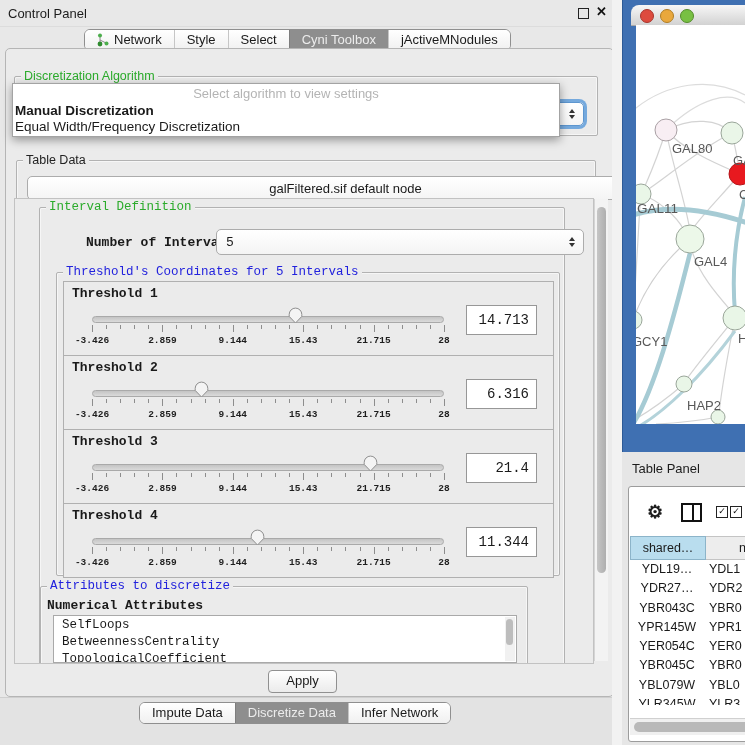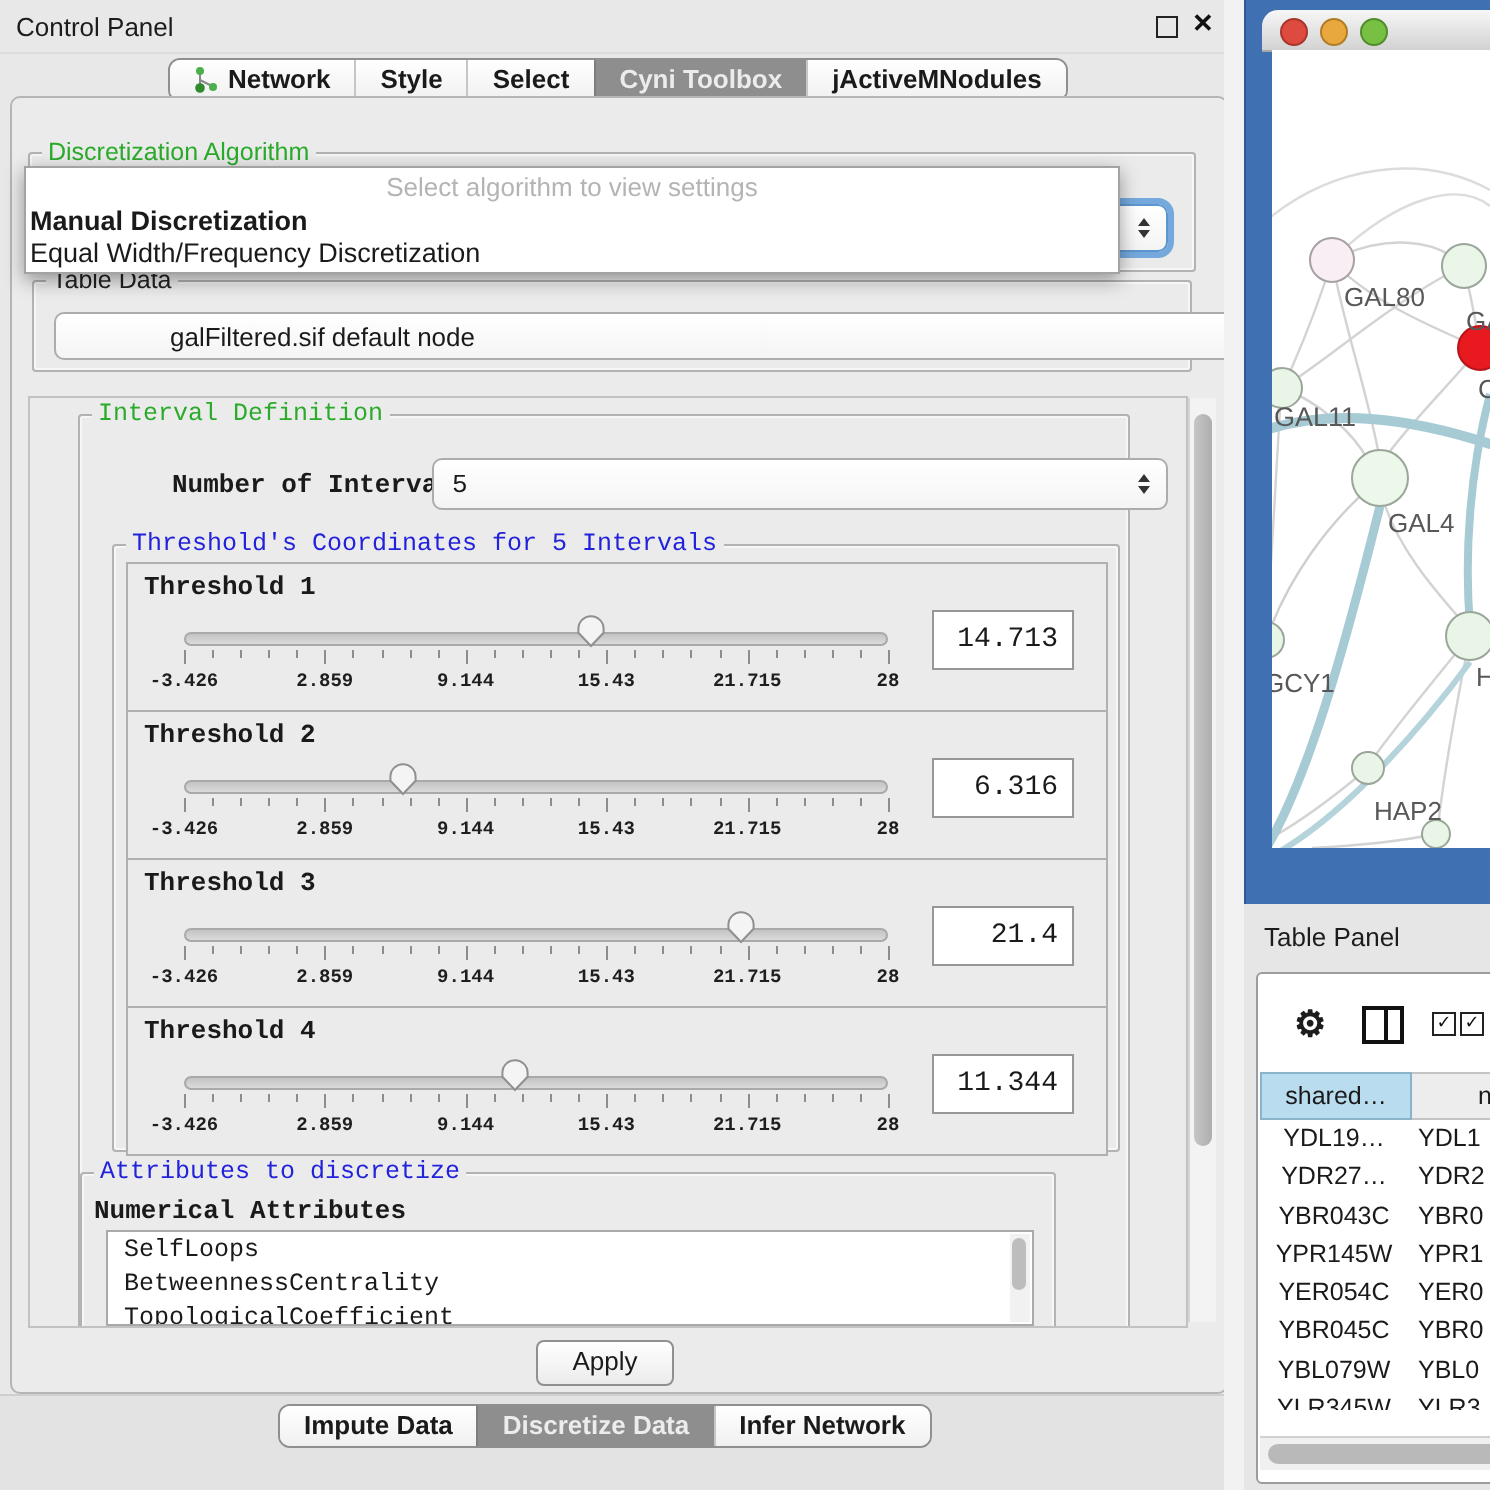--- a/index.html
+++ b/index.html
@@ -8,21 +8,21 @@
   .abs{position:absolute;}
 
   
   #titlebar{left:0;top:0;width:622px;height:26px;background:#e8e8e8;border-bottom:1px solid #dcdcdc;}
   #panel-title{left:8px;top:6px;font-size:13px;color:#1c1c1c;}
   #float-btn{left:578px;top:8px;width:9px;height:9px;border:1.5px solid #222;background:transparent;}
   #close-btn{left:596px;top:4px;font-size:13px;font-weight:900;color:#111;}
 
   .pill{display:flex;border:1px solid #8f8f8f;border-radius:6px;overflow:hidden;background:#fff;}
   .tab{padding:2px 12px;font-size:13px;line-height:16px;display:flex;align-items:center;gap:5px;
-       background:linear-gradient(#ffffff,#f0f0f0);white-space:nowrap;font-weight:bold;}
+       background:linear-gradient(#ffffff,#f0f0f0);white-space:nowrap;}
   .tab+.tab{border-left:1px solid #c6c6c6;}
   .tab.selected{background:#8e8e8e;color:#ececec;border-left-color:#7d7d7d;}
   #top-tabs{left:84px;top:29px;}
   #bottom-tabs{left:139px;top:702px;}
 
   #outer-panel{left:5px;top:48px;width:607px;height:647px;background:#ebebeb;
                border:1px solid #b5b5b5;border-radius:5px;}
 
   .group{position:absolute;border:1px solid #b2b2b2;border-radius:2px;
          box-shadow:inset 0 0 0 1px rgba(255,255,255,.55);}
@@ -153,21 +153,21 @@
       <i class="dn"></i>
     </span>
 </div>
 
 <div class="abs" id="algo-popup">
   <div class="ph">Select algorithm to view settings</div>
   <div class="opt1">Manual Discretization</div>
   <div class="opt2">Equal Width/Frequency Discretization</div>
 </div>
 
-<div class="group" style="left:16px;top:140px;width:578px;height:44px;">
+<div class="group" style="left:16px;top:160px;width:578px;height:44px;text-align:center;">
   <span class="gtitle" style="color:#222;">Table Data</span>
   <div class="combo" style="left:10px;top:15px;width:558px;height:22px;padding-left:48px;">
     <span class="cval">galFiltered.sif default node</span>
     <span class="stepper">
         <i class="up"></i>
         <i class="dn"></i>
       </span>
   </div>
 </div>
 

